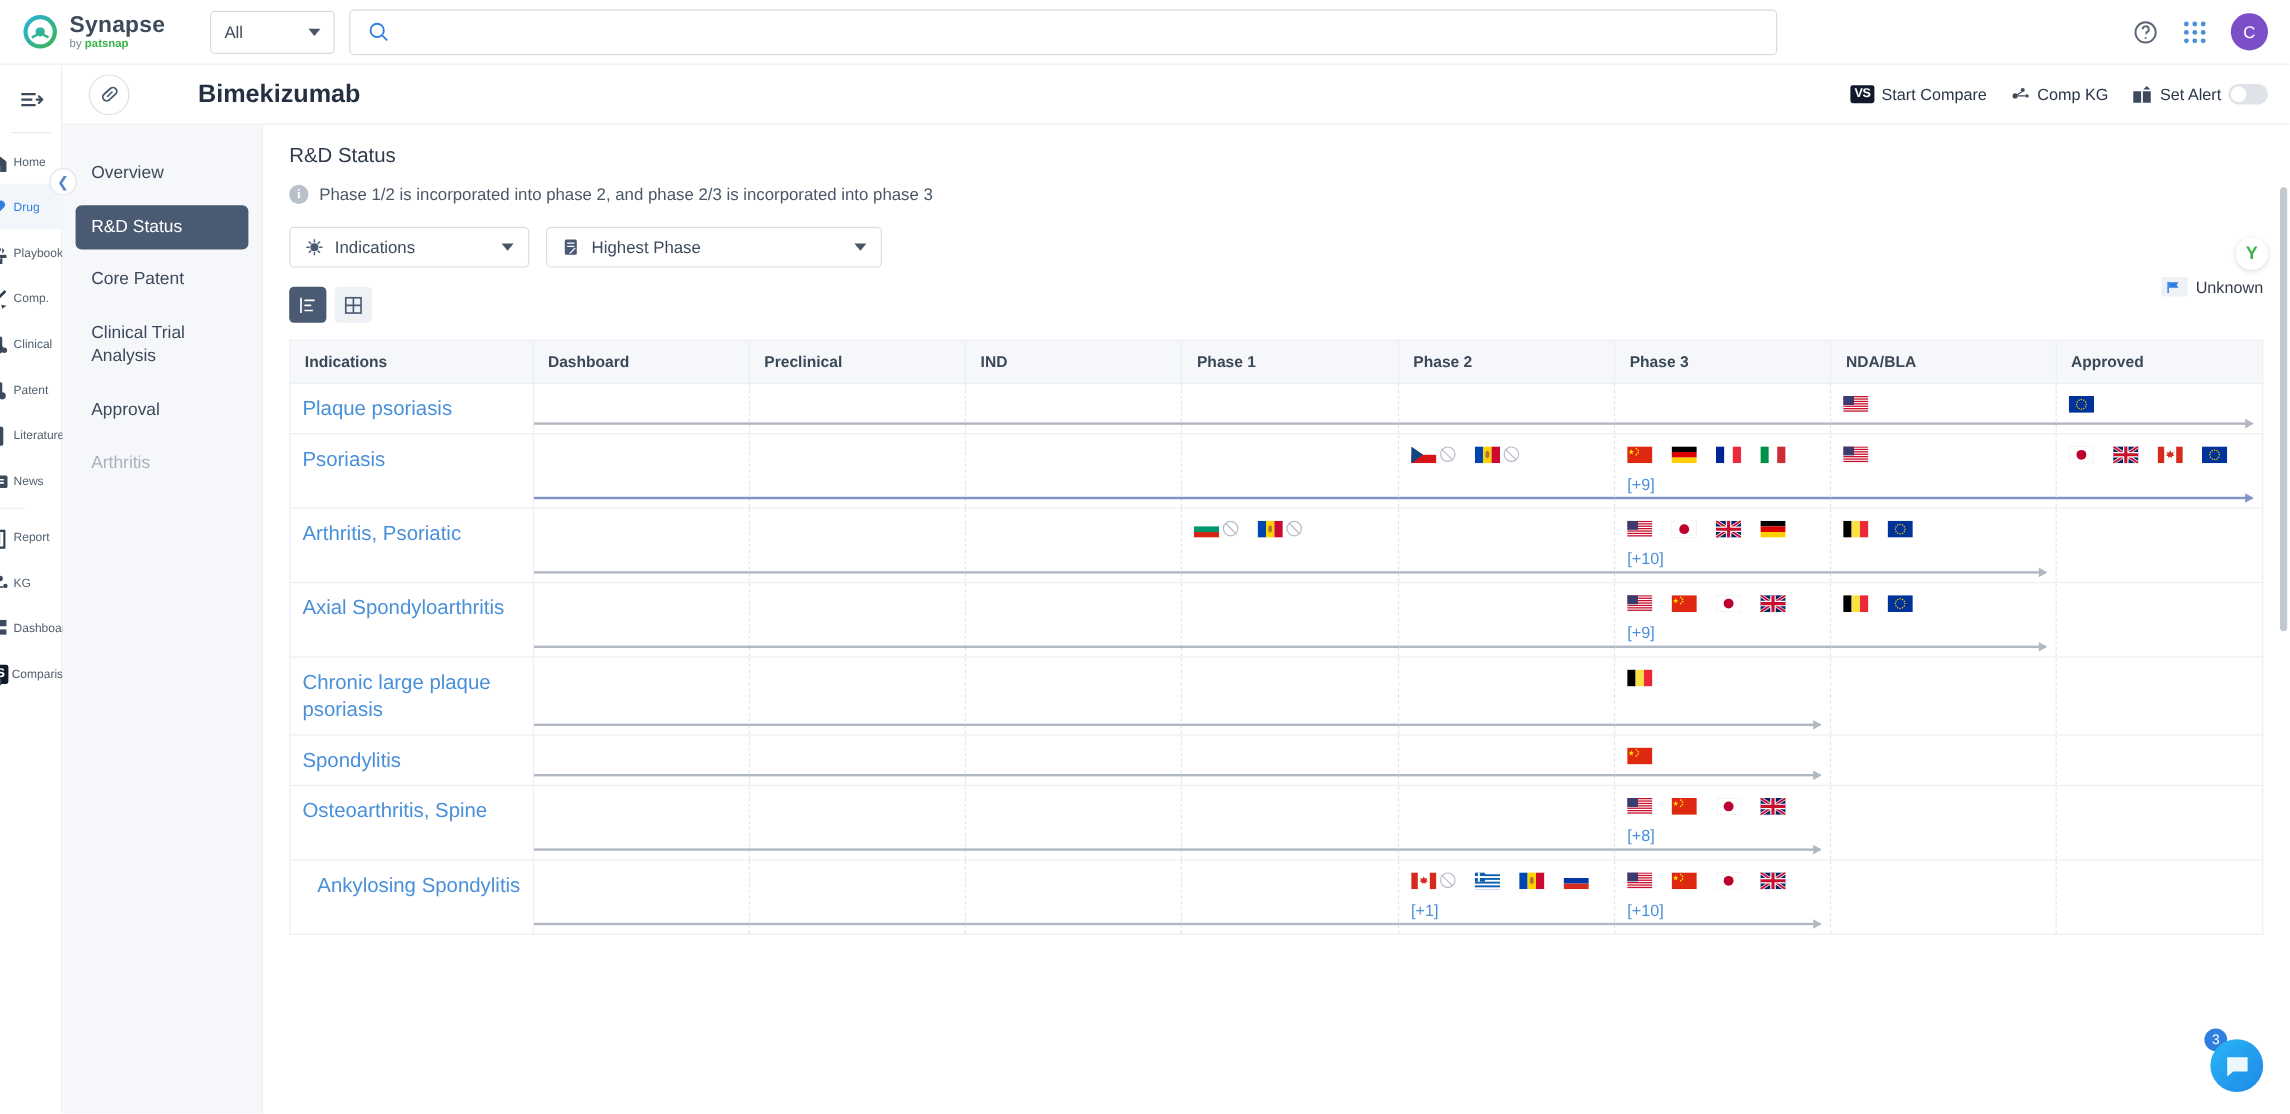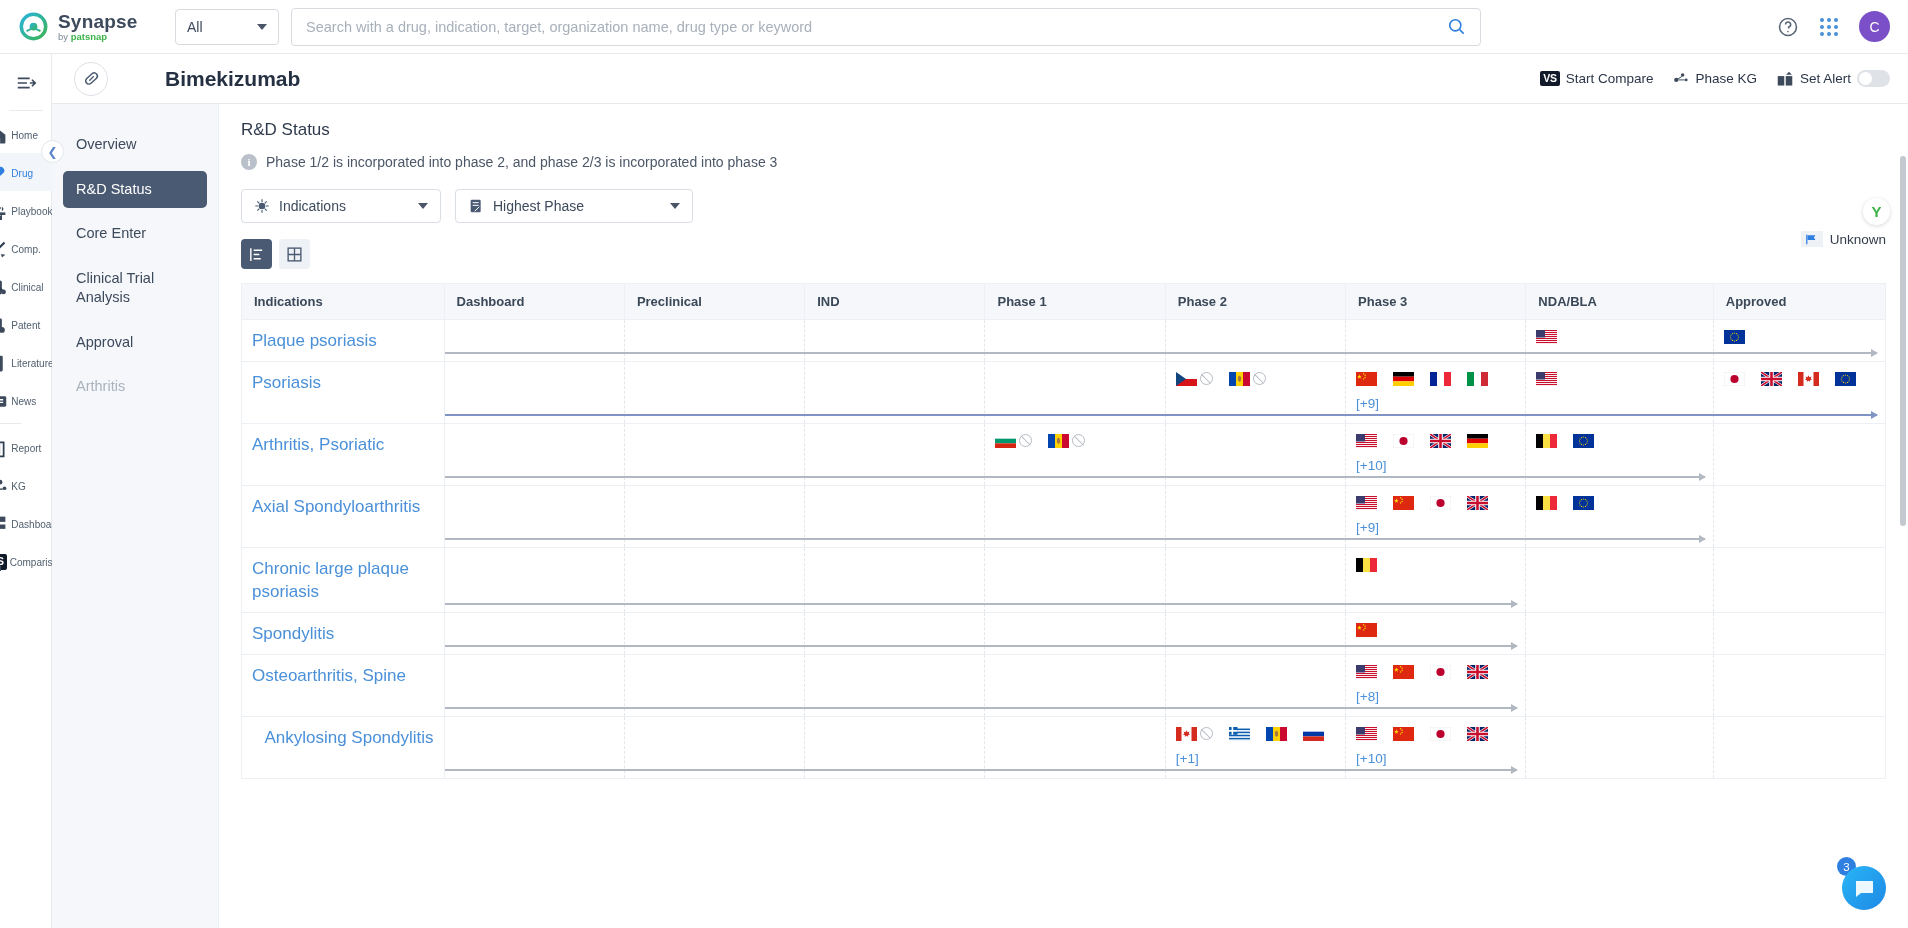--- a/index.html
+++ b/index.html
@@ -117,21 +117,21 @@
     width: 16px; height: 16px; border-radius: 50%; background: #b9c0c9; color: #fff;
     font-size: 11px; font-weight: bold; display: flex; align-items: center; justify-content: center;
     font-family: "Liberation Serif", serif;
   }
   .filters { display: flex; gap: 14px; margin-bottom: 16px; }
   .filter {
     height: 34px; border: 1px solid #d9dee4; border-radius: 4px; display: flex; align-items: center;
     padding: 0 12px; gap: 9px; font-size: 14px; color: #3d4a5c; cursor: pointer; background: #fff;
   }
   .filter .caret { margin-left: auto; }
-  .f1 { width: 200px; } .f2 { width: 228px; } .f3 { width: 238px; }
+  .f1 { width: 200px; } .f2 { width: 228px; } .f3 { width: 280px; }
 
   .viewrow { display: flex; gap: 7px; align-items: center; margin-bottom: 14px; position: relative; }
   .viewbtn {
     width: 31px; height: 30px; border-radius: 4px; display: flex; align-items: center; justify-content: center;
     cursor: pointer; background: #eef1f5;
   }
   .viewbtn.active { background: #4a5a72; }
   .legend {
     position: absolute; right: 0; top: -8px; display: flex; align-items: center; gap: 7px;
     font-size: 13.5px; color: #333c4a;
@@ -224,21 +224,20 @@
         </div>
       </div>
     </div>
 
     <div class="scope-select">
       <span>All</span>
       <span class="caret"></span>
     </div>
 
     <div class="search-box">
-      <input type="text" placeholder="Search with a drug, indication, target, organization name, drug type or keyword" style="">
       <svg width="19" height="19" viewBox="0 0 24 24" fill="none" stroke="#2f7fe0" stroke-width="2">
         <circle cx="10.5" cy="10.5" r="7"></circle>
           <path d="M16 16l5 5"></path>
       </svg>
     </div>
 
     <div class="top-right">
       <span class="icon-btn">
         <svg width="22" height="22" viewBox="0 0 24 24" fill="none" stroke="#5b6676" stroke-width="1.7">
           <circle cx="12" cy="12" r="9.2"></circle>
@@ -408,42 +407,42 @@
             <span class="vs-badge">VS</span>
             <span>Start Compare</span>
           </span>
           <span class="hdr-act">
             <svg width="17" height="17" viewBox="0 0 24 24" fill="#3d4a5c">
               <circle cx="6" cy="14" r="3"></circle>
                 <circle cx="15" cy="7" r="2.4"></circle>
                 <circle cx="20" cy="14" r="2"></circle>
               <path d="M8 13l6-4M9 14h9" stroke="#3d4a5c" stroke-width="1.4"></path>
             </svg>
-            <span>Phase KG</span>
+            <span>Comp KG</span>
           </span>
           <span class="hdr-act">
             <svg width="18" height="16" viewBox="0 0 24 22" fill="#3d4a5c">
               <path d="M2 7h9v13H2z"></path>
                 <path d="M13 7h9v13h-9z"></path>
                 <path d="M17.5 1l4 4h-8z"></path>
             </svg>
             <span>Set Alert</span>
             <span class="toggle"></span>
           </span>
         </div>
       </div>
 
       <div class="content">
 
         <div class="subnav">
           <div class="collapse-handle">❮</div>
           <div id="subnav-items">
               <div class="subnav-item">Overview</div>
               <div class="subnav-item active">R&amp;D Status</div>
-              <div class="subnav-item">Core Enter</div>
+              <div class="subnav-item">Core Patent</div>
               <div class="subnav-item">Clinical Trial Analysis</div>
               <div class="subnav-item">Approval</div>
               <div class="subnav-item disabled">Arthritis</div>
             </div>
         </div>
 
         <div class="main">
           <div class="main-inner">
             <div class="page-title">R&amp;D Status</div>
 

